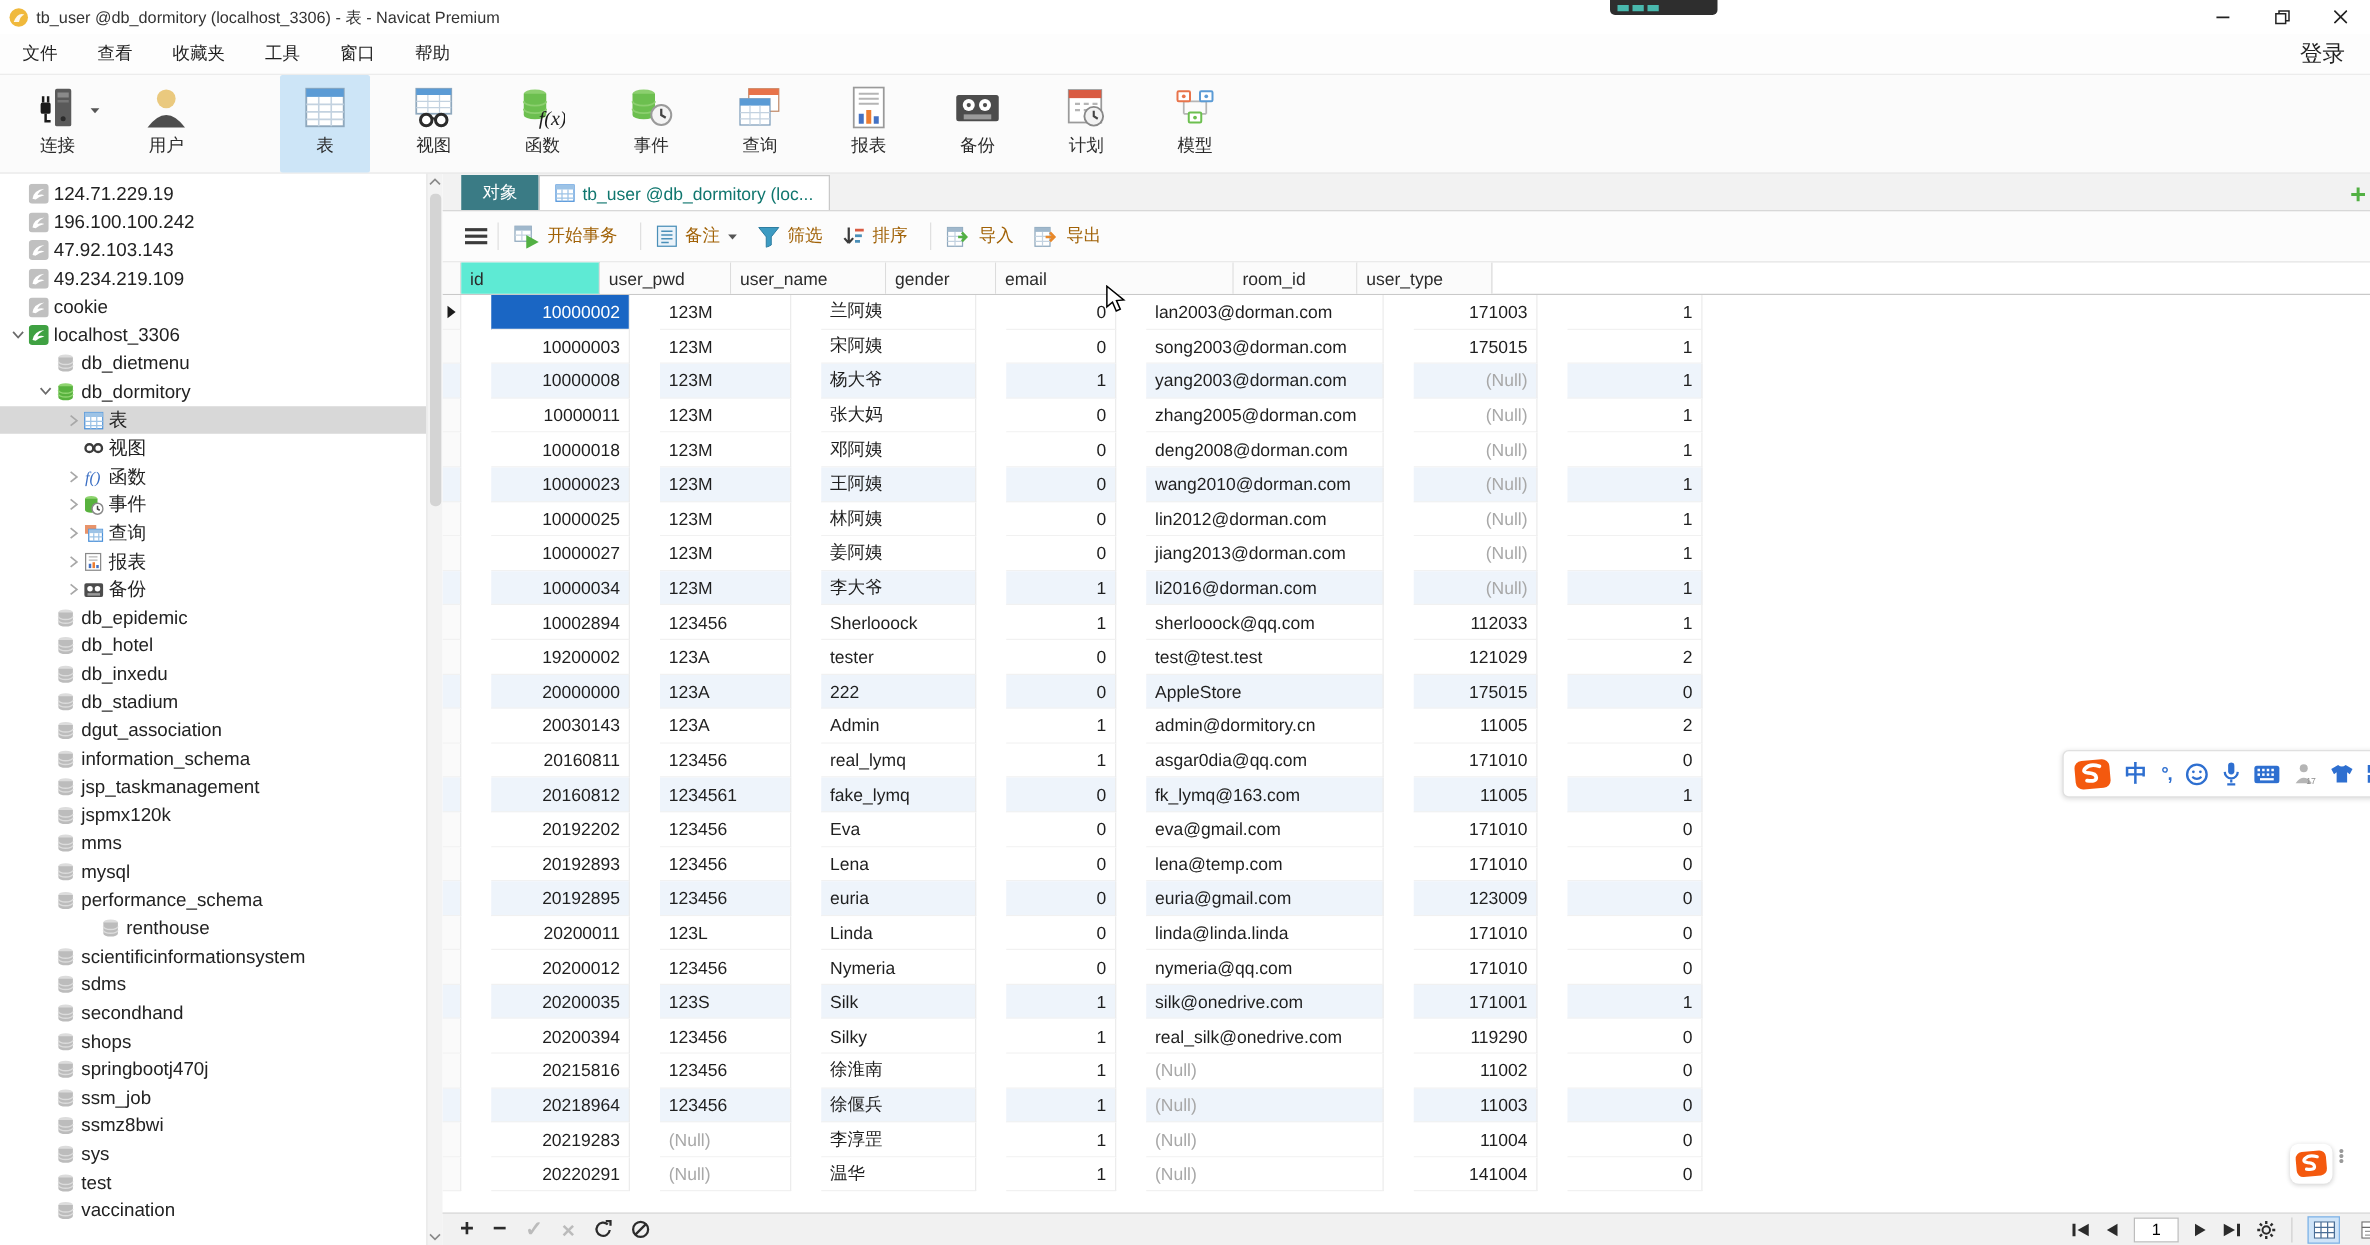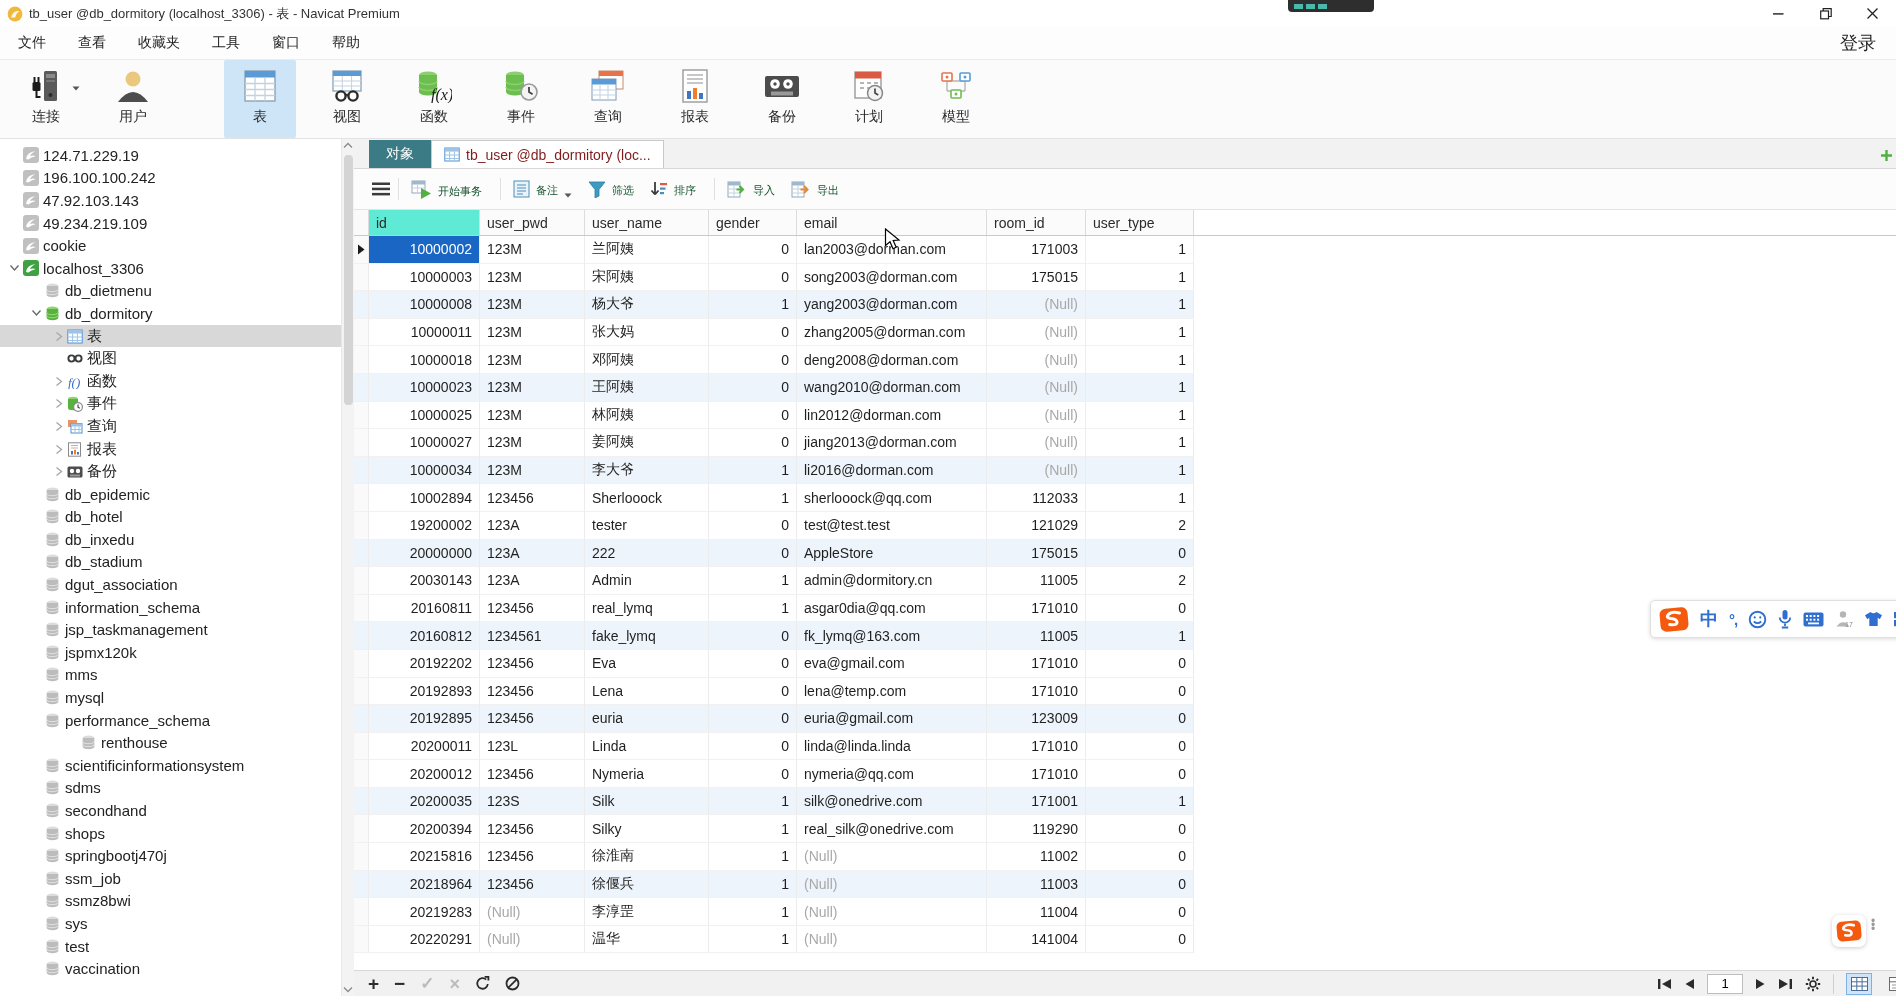--- a/index.html
+++ b/index.html
@@ -48,35 +48,35 @@
   .side-scroll { width:13px; background:#f3f3f3; flex:none; position:relative; border-left:1px solid #e8e8e8; }
   .side-scroll .arr { position:absolute; left:1px; }
   .side-scroll .thumb { position:absolute; left:2px; top:16px; width:9px; height:250px; background:#d4d4d4; border-radius:4px; }
 
   .content { flex:1; display:flex; flex-direction:column; position:relative; overflow:hidden; }
 
   
   .tabstrip { height:30px; background:#f2f2f2; border-bottom:1px solid #d8d8d8; display:flex; align-items:flex-end; padding-left:15px; position:relative; flex:none; }
   .tab { height:28px; display:flex; align-items:center; font-size:14px; padding:0 12px; }
   .tab.objects { background:#3a7b85; color:#fff; justify-content:center; min-width:62px; }
-  .tab.doc { background:#fff; border:1px solid #c9c9c9; border-bottom:none; color:#7f1d1d; gap:6px; }
+  .tab.doc { background:#fff; border:1px solid #c9c9c9; border-bottom:none; color:#0f766e; gap:6px; }
   .tab-new { position:absolute; right:3px; bottom:6px; }
 
   
   .grid-toolbar { height:40px; background:#fcfcfc; display:flex; align-items:center; padding-left:18px; flex:none; }
-  .gt-btn { display:flex; align-items:flex-end; gap:6px; font-size:11px; color:#14532d; margin-right:16px; }
+  .gt-btn { display:flex; align-items:center; gap:6px; font-size:14px; color:#a16207; margin-right:16px; }
   .gt-sep { width:1px; height:22px; background:#e0e0e0; margin:0 12px 0 2px; }
 
   
   .grid { flex:none; }
   .grid-header { display:flex; height:27px; border-bottom:1px solid #c9c9c9; border-top:1px solid #e3e3e3; }
   .th { background:#fbfbfb; border-right:1px solid #dcdcdc; font-size:14px; color:#2b2b2b; display:flex; align-items:center; padding:0 7px; }
   .th.marker { padding:0; background:#fafafa; }
   .th.col-selected { background:#5eead4; }
-  .grid-body .row { display:flex; height:27.6px; }
+  .grid-body .row { display:flex; height:27.6px;gap:24px; }
   .grid-body .row.alt .cell { background:#eef4fb; }
   .cell { border-right:1px solid #ececec; border-bottom:1px solid #f1f1f1; font-size:14px; display:flex; align-items:center; padding:0 7px; background:#fff; overflow:hidden; white-space:nowrap; }
   .cell.right { justify-content:flex-end; }
   .cell.null { color:#a8a8a8; }
   .cell.sel { background:#1a66c4 !important; color:#fff; }
   .cell.marker { background:#fafafa; padding:0; justify-content:center; }
 
   
   .bottom-bar { position:absolute; left:354px; right:0; bottom:0; height:26px; background:#f1f1f1; border-top:1px solid #d7d7d7; display:flex; align-items:center; padding-left:14px; }
   .bb-ico { margin-right:15px; display:flex; align-items:center; font-size:17px; font-weight:bold; color:#2b2b2b; line-height:1; }

